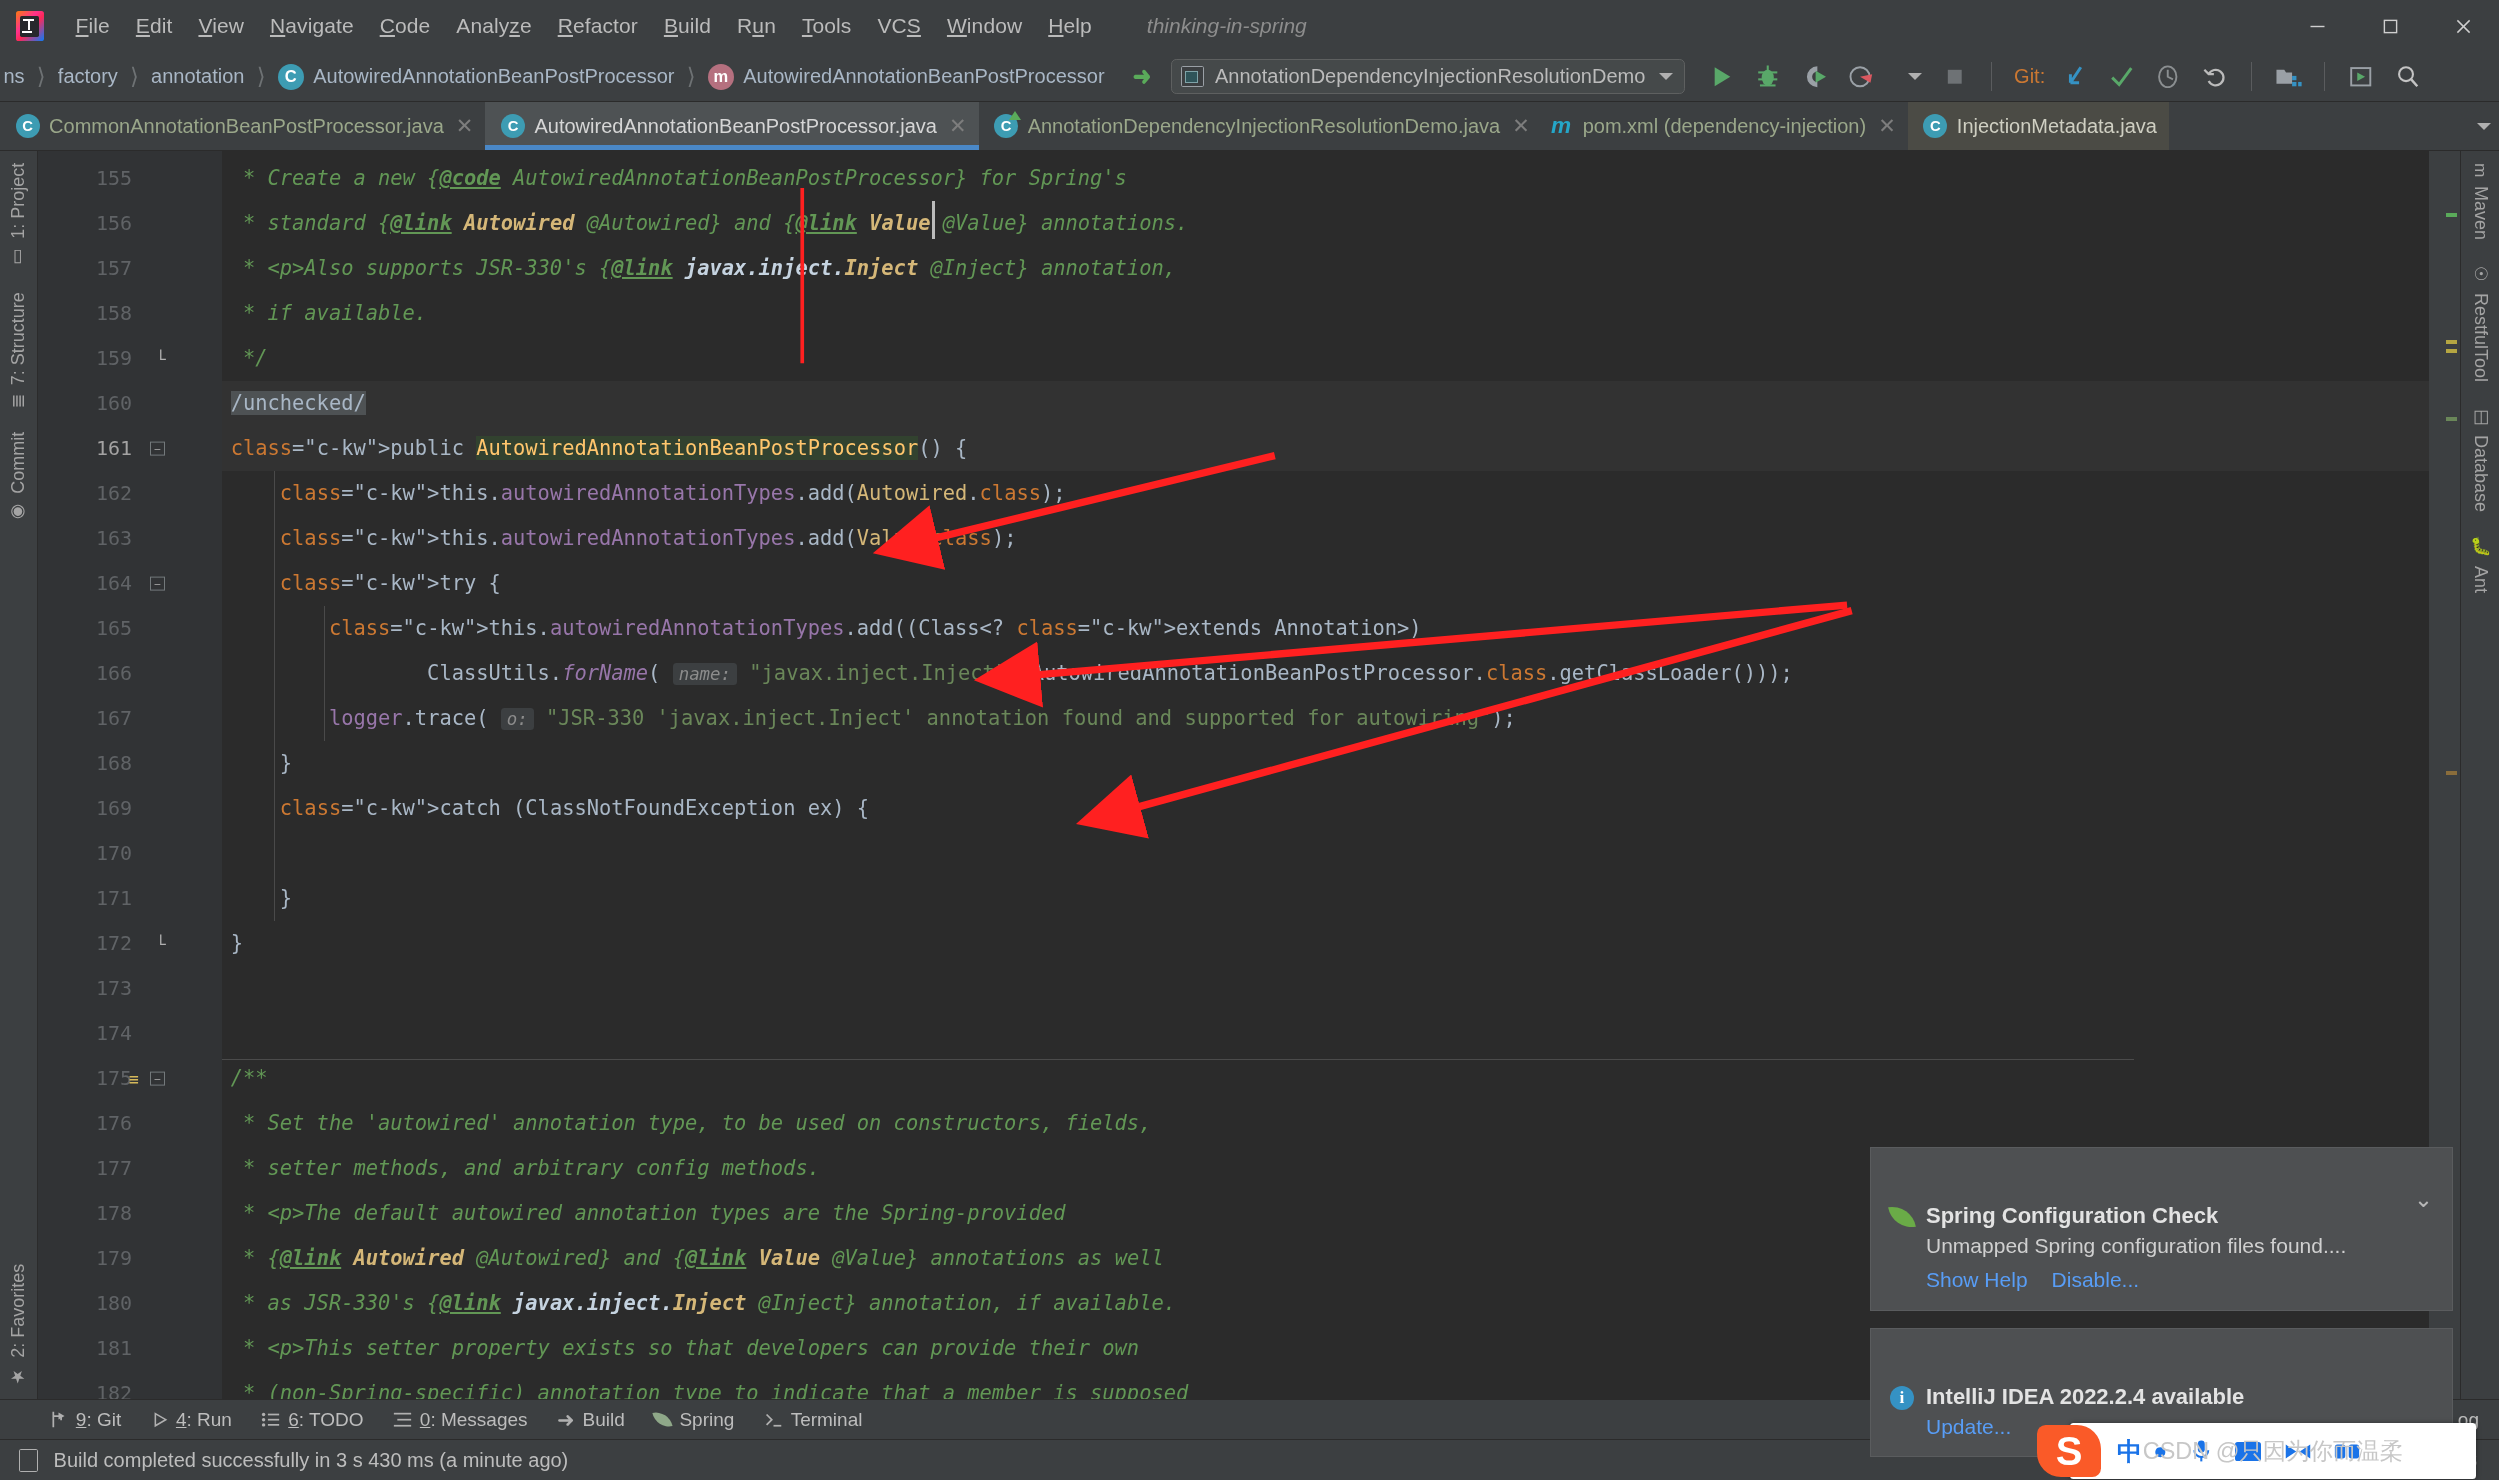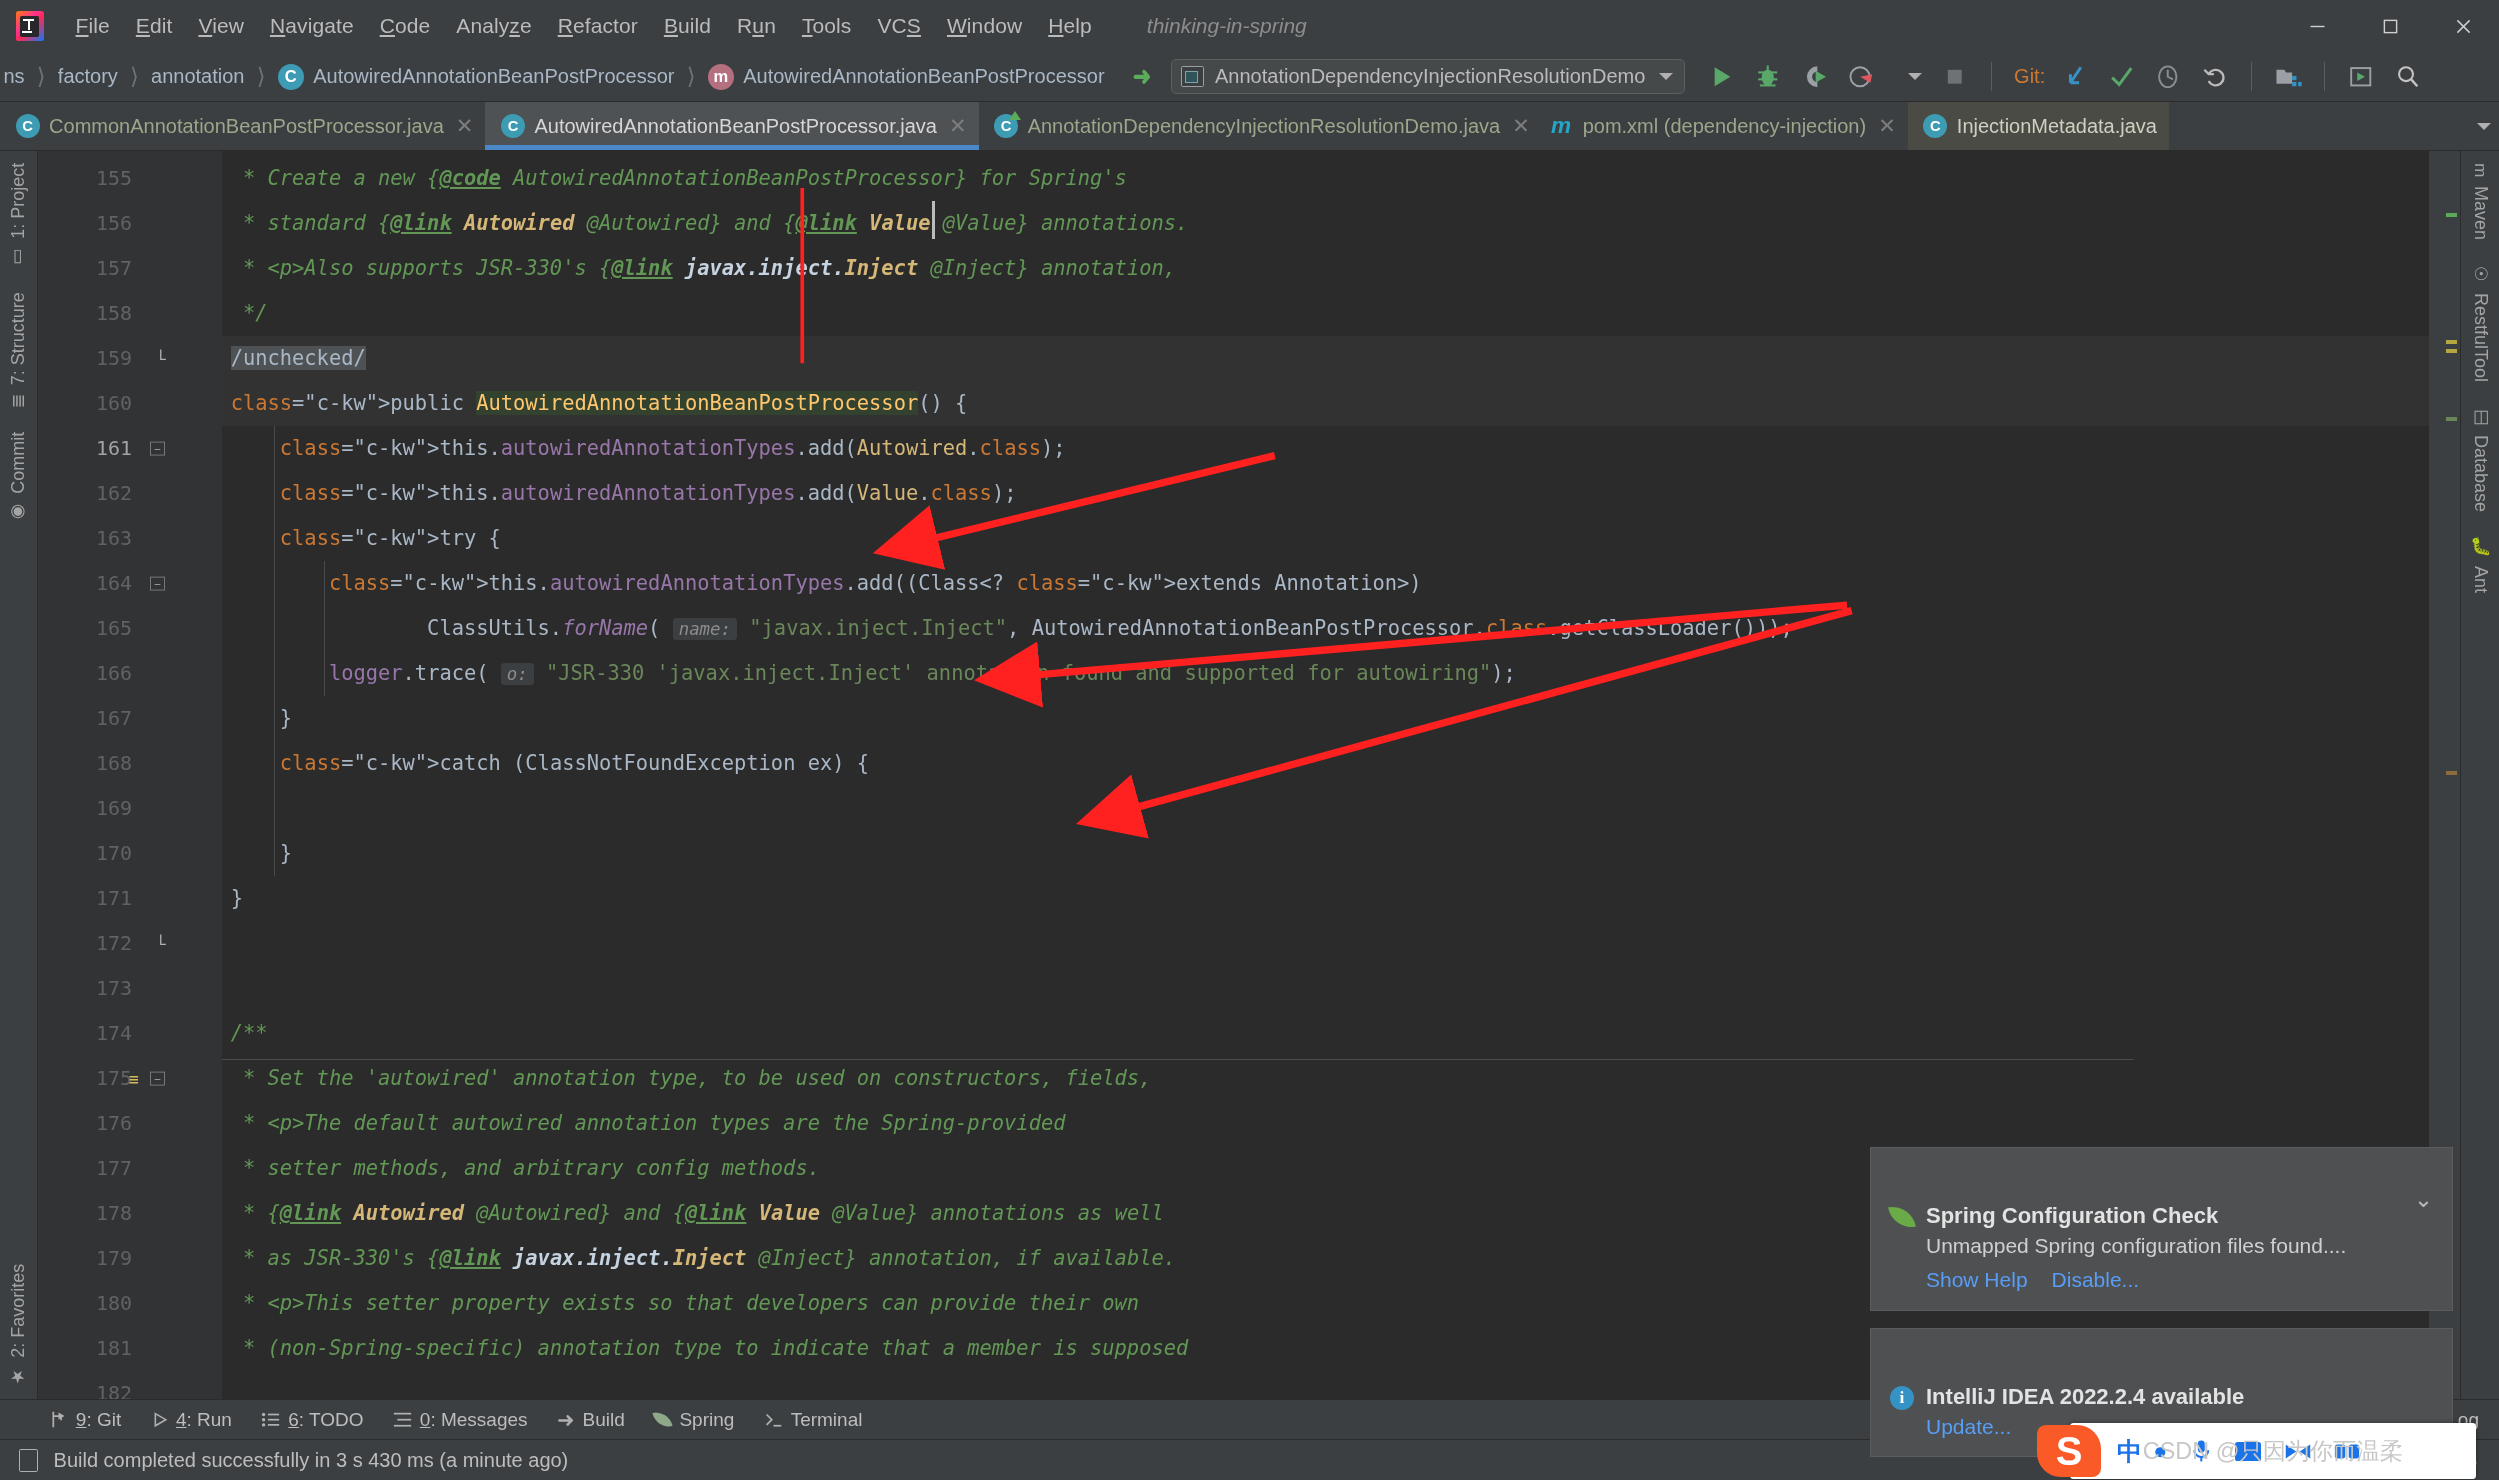--- a/index.html
+++ b/index.html
@@ -620,40 +620,41 @@
           <div class="gln">178</div>
           <div class="gln">179</div>
           <div class="gln">180</div>
           <div class="gln">181</div>
           <div class="gln">182</div>
         </div>
       <div class="code">
           <div class="cl"><span class="c-cmt"> * Create a new {<span class="c-tag">@code</span> <span class="c-cmt">AutowiredAnnotationBeanPostProcessor</span>} for Spring's</span></div>
           <div class="cl"><span class="c-cmt"> * standard {<span class="c-tag">@link</span> <span class="c-lnk">Autowired</span> @Autowired} and {<span class="c-tag">@link</span> <span class="c-lnk">Value</span> @Value} annotations.</span></div>
           <div class="cl"><span class="c-cmt"> * &lt;p&gt;Also supports JSR-330's {<span class="c-tag">@link</span> <span class="c-lnkw">javax.inject.</span><span class="c-lnk">Inject</span> @Inject} annotation,</span></div>
+          <div class="cl"><span class="c-cmt"> * if available.</span></div>
           <div class="cl"><span class="c-cmt"> */</span></div>
           <div class="cl hl"><span class="sel-gray" style="color:#a9b7c6">/unchecked/</span></div>
           <div class="cl hl"><span <span="" class="c-kw">class</span>="c-kw"&gt;public <span class="sel-green"><span class="c-fn">AutowiredAnnotationBeanPostProcessor</span></span>() {</div>
           <div class="cl">    <span <span="" class="c-kw">class</span>="c-kw"&gt;this.<span class="c-fld">autowiredAnnotationTypes</span>.add(<span class="c-lnk" style="font-style:normal;font-weight:normal">Autowired</span>.<span class="c-kw">class</span>);<span class="indentg" style="left: 52px;"></span></div>
           <div class="cl">    <span <span="" class="c-kw">class</span>="c-kw"&gt;this.<span class="c-fld">autowiredAnnotationTypes</span>.add(<span class="c-lnk" style="font-style:normal;font-weight:normal">Value</span>.<span class="c-kw">class</span>);<span class="indentg" style="left: 52px;"></span></div>
           <div class="cl">    <span <span="" class="c-kw">class</span>="c-kw"&gt;try {<span class="indentg" style="left: 52px;"></span></div>
           <div class="cl">        <span <span="" class="c-kw">class</span>="c-kw"&gt;this.<span class="c-fld">autowiredAnnotationTypes</span>.add((Class&lt;? <span <span="" class="c-kw">class</span>="c-kw"&gt;extends Annotation&gt;)<span class="indentg" style="left: 52px;"></span><span class="indentg" style="left: 102px;"></span></div>
           <div class="cl">                ClassUtils.<span class="c-fldi" style="font-style:italic">forName</span>( <span class="hint">name:</span> <span class="c-str">"javax.inject.Inject"</span>, AutowiredAnnotationBeanPostProcessor.<span class="c-kw">class</span>.getClassLoader()));<span class="indentg" style="left: 52px;"></span><span class="indentg" style="left: 102px;"></span></div>
           <div class="cl">        <span class="c-fld">logger</span>.trace( <span class="hint">o:</span> <span class="c-str">"JSR-330 'javax.inject.Inject' annotation found and supported for autowiring"</span>);<span class="indentg" style="left: 52px;"></span><span class="indentg" style="left: 102px;"></span></div>
           <div class="cl">    }<span class="indentg" style="left: 52px;"></span></div>
           <div class="cl">    <span <span="" class="c-kw">class</span>="c-kw"&gt;catch (ClassNotFoundException ex) {<span class="indentg" style="left: 52px;"></span></div>
           <div class="cl"><span class="indentg" style="left: 52px;"></span></div>
           <div class="cl">    }<span class="indentg" style="left: 52px;"></span></div>
           <div class="cl">}</div>
           <div class="cl"></div>
           <div class="cl"></div>
           <div class="cl"><span class="c-cmt">/**</span></div>
           <div class="cl"><span class="c-cmt"> * Set the 'autowired' annotation type, to be used on constructors, fields,</span></div>
+          <div class="cl"><span class="c-cmt"> * setter methods, and arbitrary config methods.</span></div>
           <div class="cl"><span class="c-cmt"> * &lt;p&gt;The default autowired annotation types are the Spring-provided</span></div>
-          <div class="cl"><span class="c-cmt"> * setter methods, and arbitrary config methods.</span></div>
           <div class="cl"><span class="c-cmt"> * {<span class="c-tag">@link</span> <span class="c-lnk">Autowired</span> @Autowired} and {<span class="c-tag">@link</span> <span class="c-lnk">Value</span> @Value} annotations as well</span></div>
           <div class="cl"><span class="c-cmt"> * as JSR-330's {<span class="c-tag">@link</span> <span class="c-lnkw">javax.inject.</span><span class="c-lnk">Inject</span> @Inject} annotation, if available.</span></div>
           <div class="cl"><span class="c-cmt"> * &lt;p&gt;This setter property exists so that developers can provide their own</span></div>
           <div class="cl"><span class="c-cmt"> * (non-Spring-specific) annotation type to indicate that a member is supposed</span></div>
           <div class="caret" style="left: 710px; top: 50px; height: 38px;"></div>
           <div style="position: absolute; left: 0px; right: 295px; top: 908px; height: 0.9px; background: rgb(75, 75, 75);"></div>
         </div>
       <div class="rgutter">
         <div class="rg-mark" style="top:62px;  background:#5aab5a;"></div>
         <div class="rg-mark" style="top:189px; background:#b5a642;"></div>

